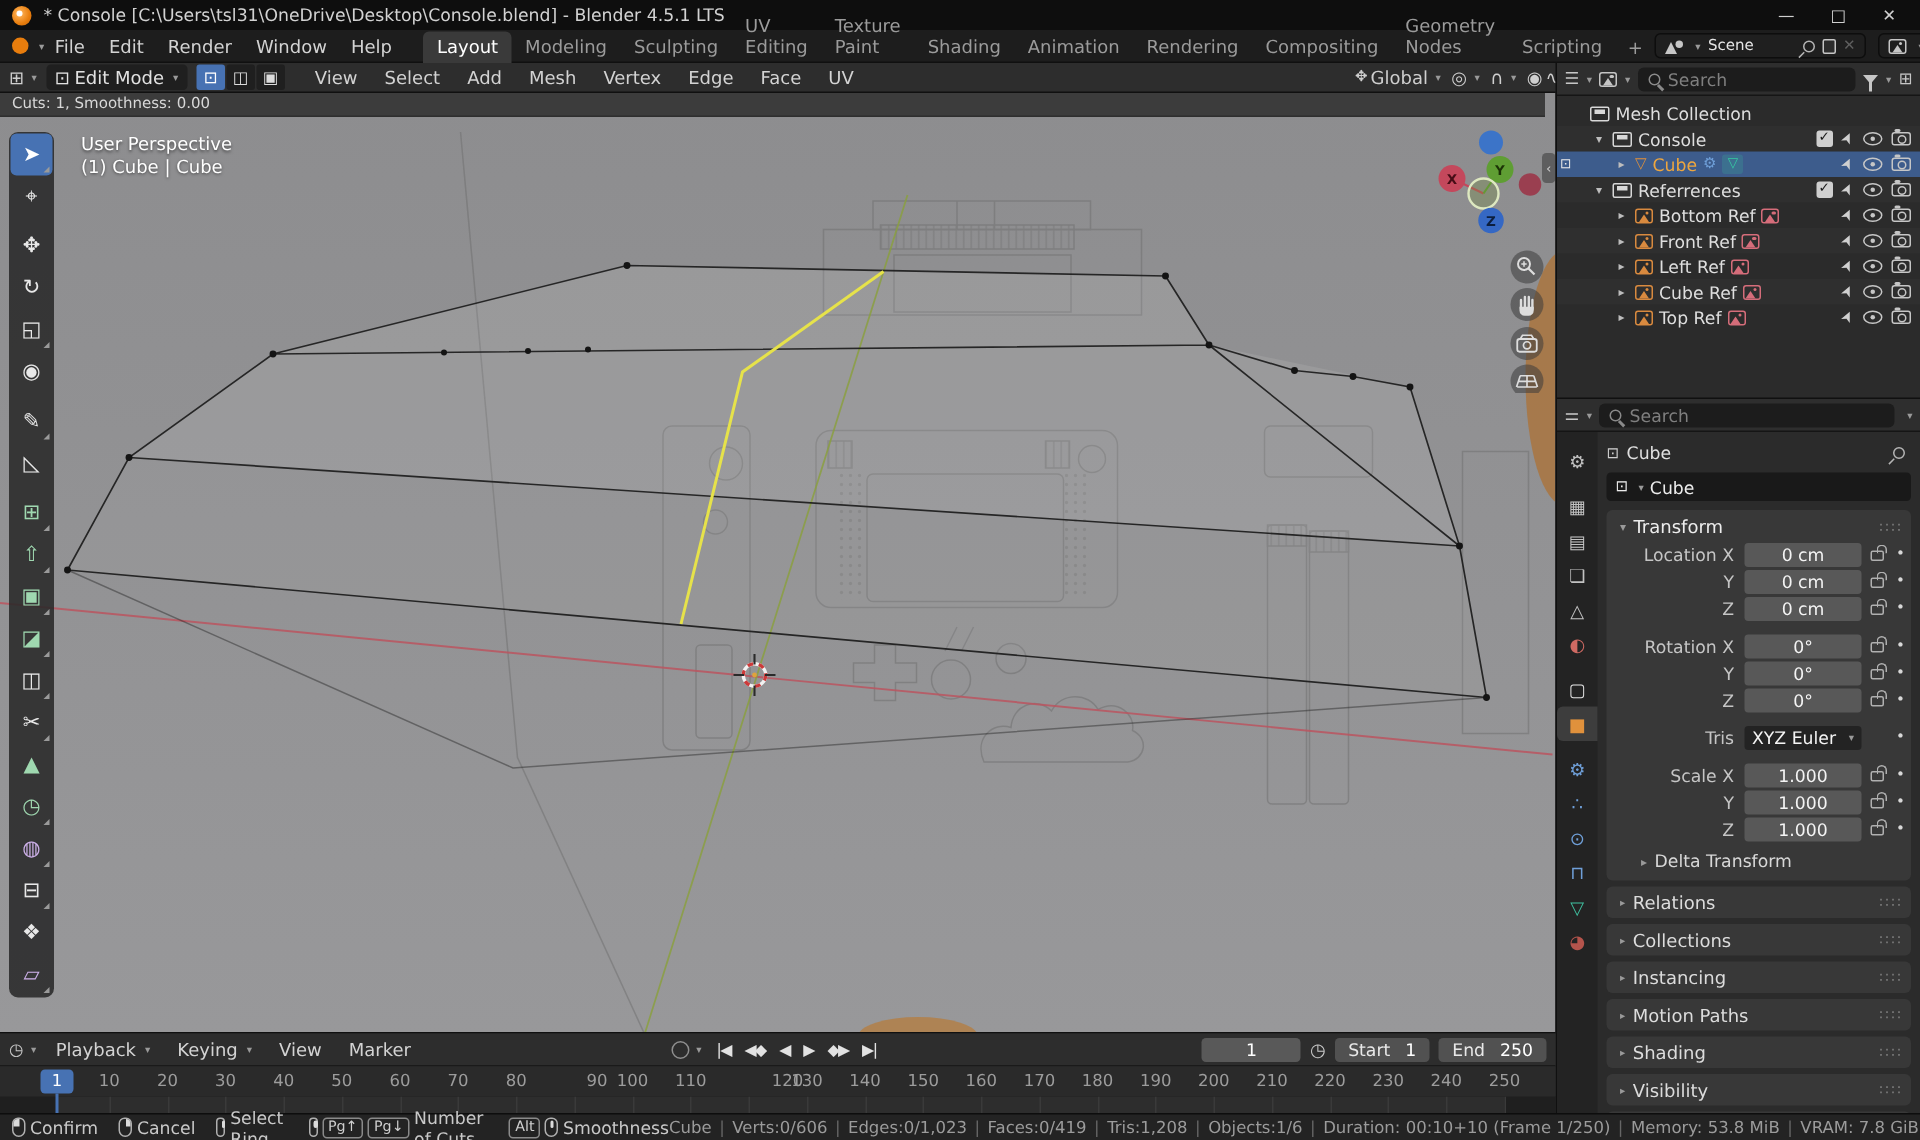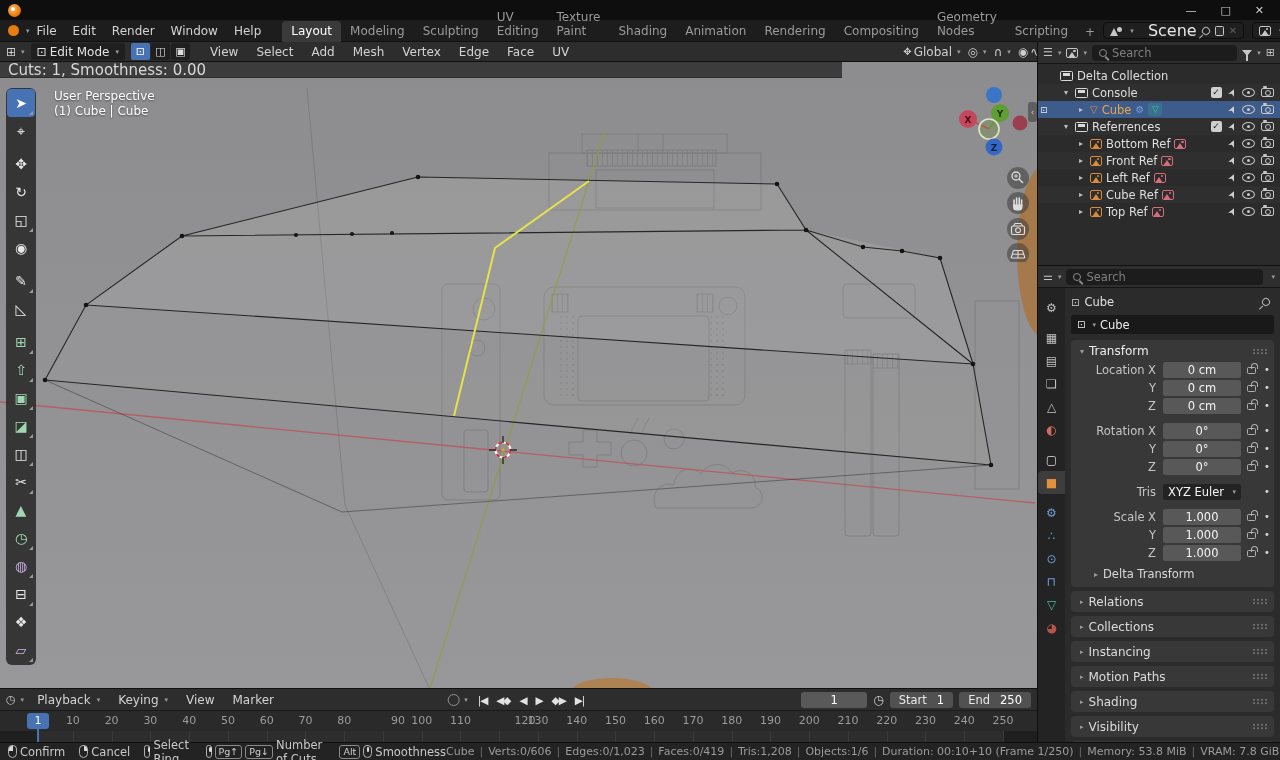--- a/index.html
+++ b/index.html
@@ -26,21 +26,21 @@
   .caret { font-size:7px; color:#9a9a9a; margin-left:3px; }
   #topmenus { display:flex; gap:2px; margin-right:14px; }
   #topmenus .menu { padding:2px 7px; color:#d3d3d3; border-radius:3px; }
   #workspaces { display:flex; align-items:flex-end; height:22px; }
   #workspaces .ws { padding:3px 9px 4px; color:#9b9b9b; font-size:12px; border-radius:4px 4px 0 0; }
   #workspaces .ws.active { background:#3a3a3a; color:#fefefe; }
   #workspaces .ws-add { padding:3px 8px; color:#9b9b9b; }
   .tb-right { margin-left:auto; display:flex; align-items:center; gap:8px; padding-right:10px; }
   .idpill { display:flex; align-items:center; gap:5px; background:#1f1f1f; border:1px solid #0d0d0d;
     border-radius:4px; height:17px; padding:0 6px; }
-  .idpill .idtext { color:#e6e6e6; font-size:16px; min-width:58px;text-align:right; }
+  .idpill .idtext { color:#e6e6e6; font-size:10px; min-width:58px; }
   .dim { color:#5f5f5f; font-size:10px; }
 
   
   .ic-eye { width:13px; height:9px; border:1.2px solid #c6c6c6; border-radius:55%;
     position:relative; display:inline-block; flex:none; }
   .ic-eye::after { content:""; position:absolute; left:3.6px; top:1.8px; width:3.4px; height:3.4px;
     border-radius:50%; background:#c6c6c6; }
   .ic-cam { width:13px; height:9px; border:1.2px solid #c6c6c6; border-radius:2px;
     position:relative; display:inline-block; flex:none; }
   .ic-cam::before { content:""; position:absolute; left:3.4px; top:1.1px; width:4px; height:4px;
@@ -105,22 +105,22 @@
     border:1.2px solid #e8e8e8; background:#4772b3; }
   .shadebtns { display:flex; gap:1px; align-items:center; }
   .shadebtns span { width:20px; height:17px; text-align:center; line-height:16px; font-size:11px;
     color:#d8d8d8; border-radius:2px; }
   .shadebtns span.active { background:#4772b3; color:#fff; }
 
   
   #viewport { position:absolute; left:0; top:62px; width:1037px; height:626px; overflow:hidden;
     background:#909092; }
   #scene { position:absolute; left:0; top:0; }
-  #opbar { position:absolute; left:0; top:0; width:842px; height:16px; background:rgba(56,56,56,0.95);
-    color:#d8d8d8; font-size:15px; line-height:16px; padding-left:8px;
+  #opbar { position:absolute; left:0; top:0; width:1030px; height:16px; background:rgba(56,56,56,0.95);
+    color:#d8d8d8; font-size:10px; line-height:16px; padding-left:8px;
     border-bottom:1px solid rgba(20,20,20,0.35); }
   #voverlay { position:absolute; left:54px; top:27px; color:#fff; font-size:12px; line-height:15px;
     text-shadow:0 1px 2px rgba(0,0,0,0.5); }
   #vtoolbar { position:absolute; left:6px; top:26px; width:30px; background:rgba(41,41,41,0.88);
     border-radius:6px; padding:1px; display:flex; flex-direction:column; }
   .tool { width:28px; height:28px; display:flex; align-items:center; justify-content:center;
     border-radius:4px; position:relative; }
   .tool.active { background:#4772b3; }
   .tool .tg { font-size:14px; line-height:1; }
   .tool.sub::after { content:""; position:absolute; right:2.5px; bottom:2.5px; width:0; height:0;
@@ -222,20 +222,21 @@
   #stats { margin-left:auto; color:#9b9b9b; display:flex; align-items:center; white-space:nowrap; }
   #stats .sep { color:#666; margin:0 5px; }
 </style>
 </head>
 <body>
 
 <div id="app">
 
   <div id="titlebar">
     <span class="blogo"></span>
+    <span class="title">* Console [C:\Users\tsl31\OneDrive\Desktop\Console.blend] - Blender 4.5.1 LTS</span>
     <div class="wcontrols">
       <span>—</span>
       <span>□</span>
       <span>✕</span>
     </div>
   </div>
 
   <div id="topbar">
     <span class="blogo-sm"></span>
     <span class="caret">▾</span>
@@ -554,21 +555,21 @@
             <span class="ic-funnel"></span>
             <span class="caret">▾</span>
           </span>
         <span class="hdr-ic">⊞</span>
       </div>
       <div id="otrows">
           <div class="otrow">
             <span style="width: 4px; flex: 0 0 auto;"></span>
             <span class="caret"></span>
             <span class="ic-coll"></span>
-            <span class="lbl">Delta Collection</span>
+            <span class="lbl">Mesh Collection</span>
             <div class="right-ics"></div>
           </div>
           <div class="otrow">
             <span style="width: 19px; flex: 0 0 auto;"></span>
             <span class="caret">▾</span>
             <span class="ic-coll"></span>
             <span class="lbl">Console</span>
             <div class="right-ics">
               <span class="ic-check">✓</span>
               <span class="ic-arrow">➤</span>

